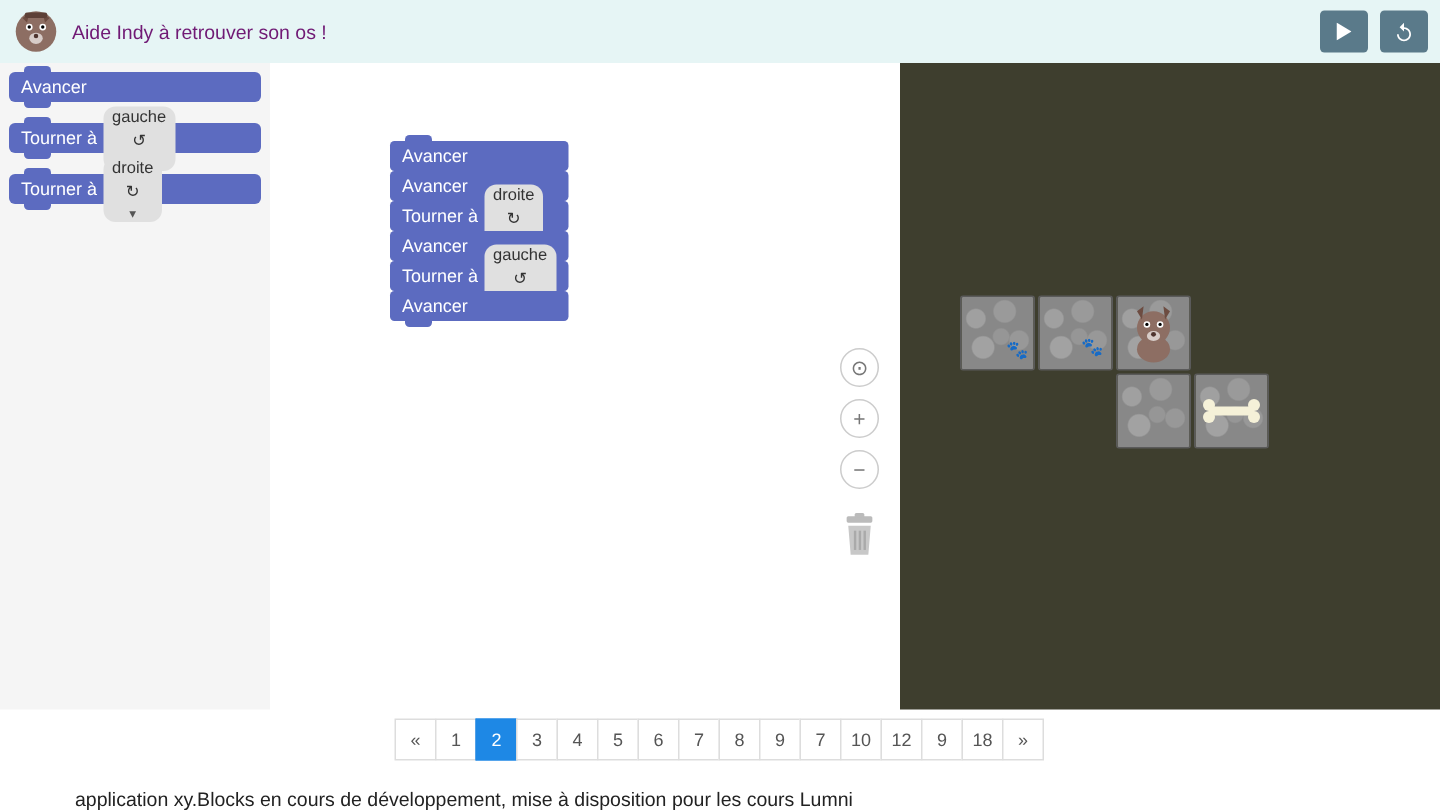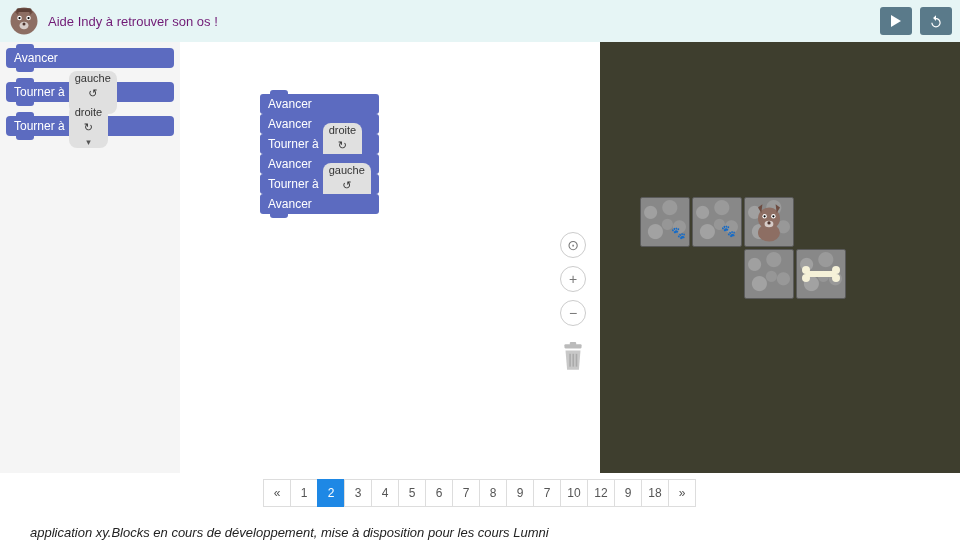--- a/index.html
+++ b/index.html
@@ -34,21 +34,21 @@
     radial-gradient(circle at 80% 60%, #989898 0 6px, transparent 7px),
     radial-gradient(circle at 30% 70%, #a2a2a2 0 7px, transparent 8px),
     radial-gradient(circle at 55% 55%, #969696 0 5px, transparent 6px),
     #888; }
   .sprite { position: absolute; width: 44px; height: 44px; }
   .bone { position:absolute; width:40px; height:16px; }
   .bone svg { width:100%; height:100%; }
   .pagination { height: 40px; display: flex; align-items: center; justify-content: center; gap: 0; }
   .page { min-width: 28px; height: 28px; border: 1px solid #ddd; display: flex; align-items: center; justify-content: center; font-size: 12px; color: #555; cursor: pointer; background:#fff; margin-left:-1px; padding:0 6px; }
   .page.active { background: #1e88e5; color: #fff; border-color:#1e88e5; }
-  .caption { padding: 12px 30px 0; font-style: italic; color: #222; font-size: 13px; }
+  .caption { padding: 12px 50px 0; color: #222; font-size: 13px; }
   .footprint { position:absolute; font-size:12px; color:#333; }
 </style>
 </head>
 <body>
 <div class="app">
   <div class="header">
     <div class="avatar">
       <svg viewBox="0 0 40 40">
           <circle cx="20" cy="20" r="18" fill="#8d6e63"></circle>
           <circle cx="14" cy="16" r="3" fill="#fff"></circle>

